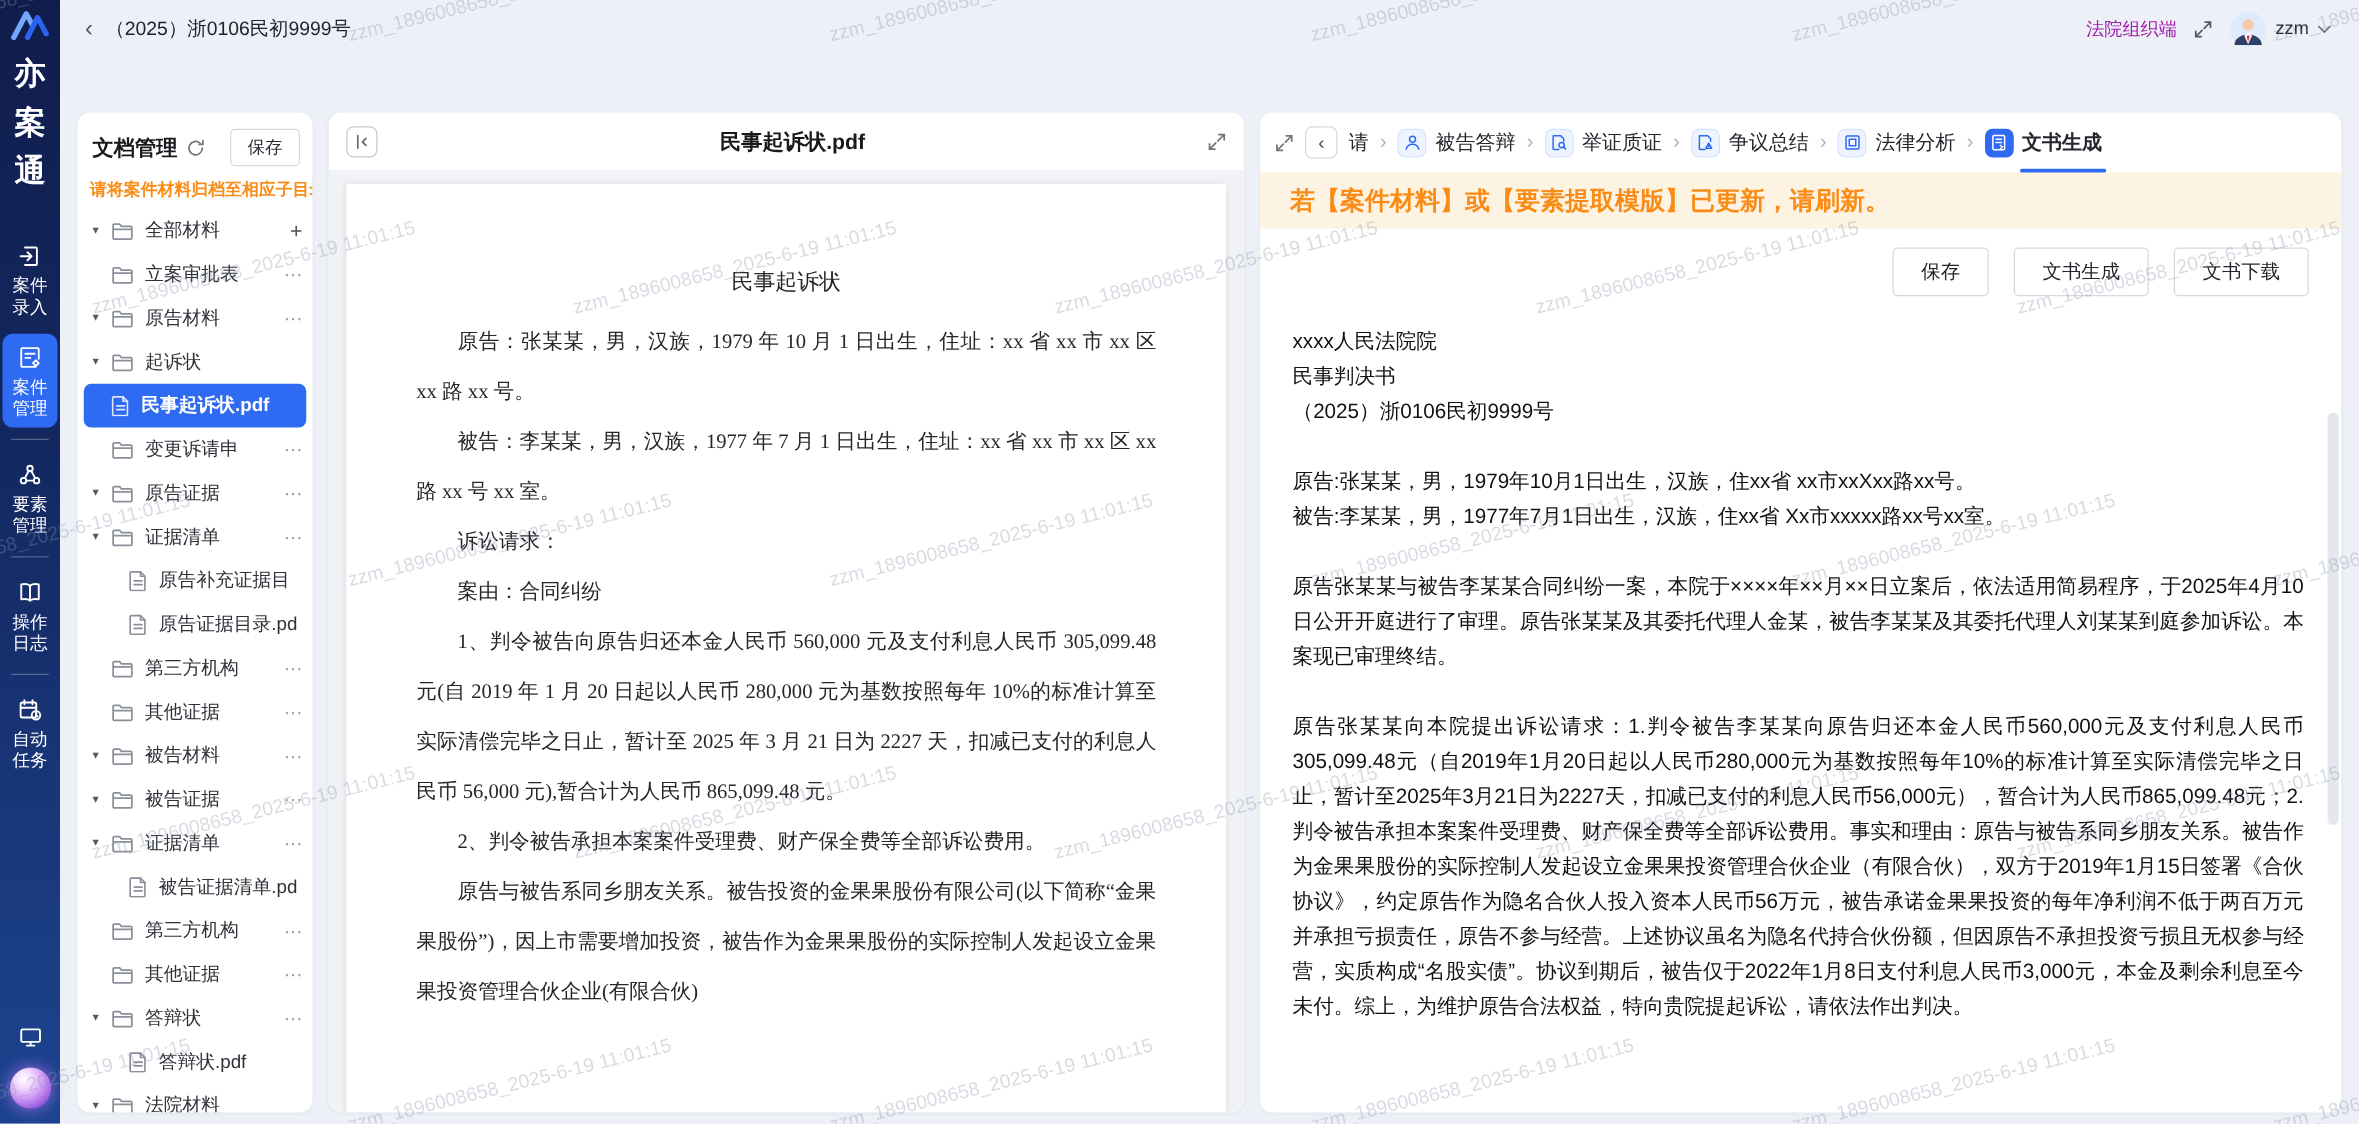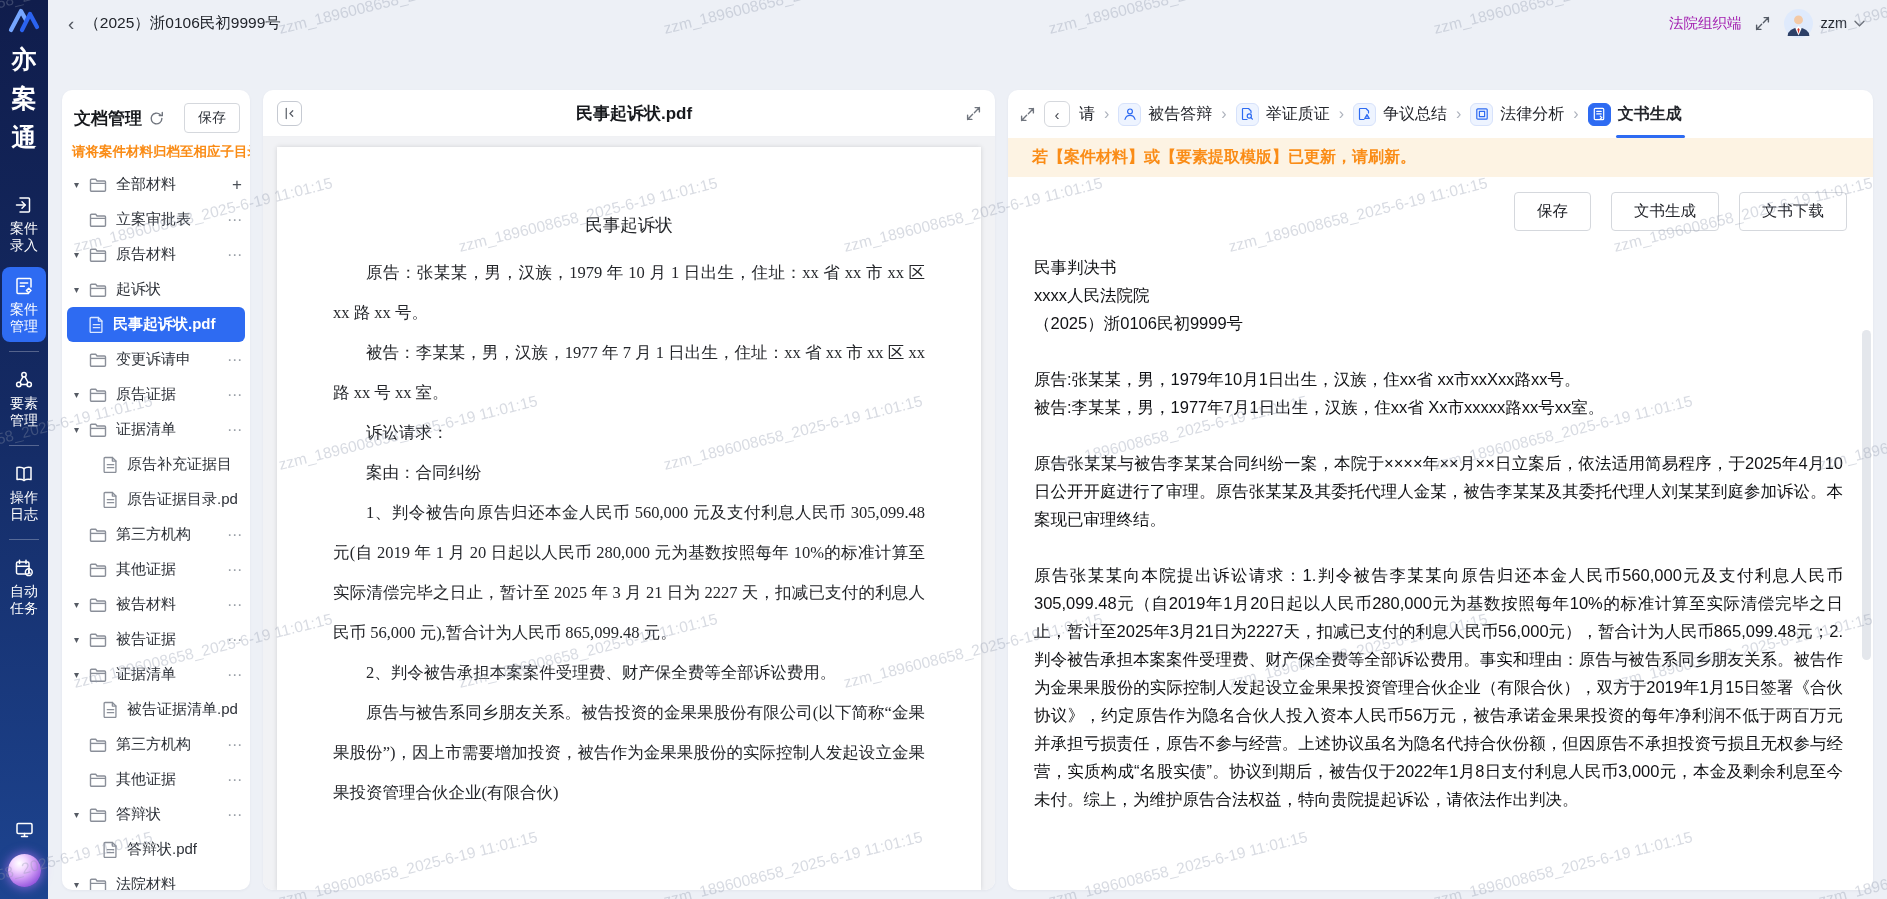--- a/index.html
+++ b/index.html
@@ -94,21 +94,21 @@
   .wf-tab{display:flex;align-items:center;gap:7px;font-size:16px;color:#24262c;
     cursor:pointer;height:100%;position:relative;white-space:nowrap;}
   .wf-tab-icon{width:23px;height:23px;border-radius:6px;border:1px solid #d7e2fb;background:#eef4ff;
     color:var(--accent);display:flex;align-items:center;justify-content:center;flex:none;}
   .wf-tab.active{font-weight:700;}
   .wf-tab.active .wf-tab-icon{background:var(--accent);border-color:var(--accent);color:#fff;}
   .wf-tab.active::after{content:"";position:absolute;left:28px;right:-3px;bottom:0;height:3px;
     background:var(--accent);border-radius:2px;}
   .wf-sep{color:#aeb3bd;font-size:16px;}
   .wf-notice{flex:none;background:var(--warn-bg);color:var(--warn-text);font-weight:700;
-    font-size:16px;padding:9px 24px;}
+    font-size:20px;padding:9px 24px;}
   .wf-actions{flex:none;display:flex;justify-content:flex-end;gap:20px;padding:15px 26px 2px;}
   .wf-btn{background:#fff;border:1px solid #d5d8dd;border-radius:4px;padding:8px 22px;
     font-size:15.5px;color:#24262c;cursor:pointer;}
   .wf-doc{flex:1;overflow:hidden;padding:20px 30px 10px 26px;font-size:16.5px;
     line-height:28px;color:#101114;}
   .wf-block{margin-bottom:28px;}
   .wf-doc p{text-align:justify;}
   .wf-scrollbar{position:absolute;right:2px;top:240px;width:9px;height:330px;
     background:#e4e7ec;border-radius:5px;}
   svg{display:block;}
@@ -569,22 +569,22 @@
         </span>
       </div>
     <div class="wf-notice">若【案件材料】或【要素提取模版】已更新，请刷新。</div>
     <div class="wf-actions" id="wf-actions">
         <button class="wf-btn">保存</button>
         <button class="wf-btn">文书生成</button>
         <button class="wf-btn">文书下载</button>
       </div>
     <div class="wf-doc" id="wf-doc">
         <div class="wf-block">
+          <p>xxxx人民法院院</p>
           <p>民事判决书</p>
-          <p>xxxx人民法院院</p>
           <p>（2025）浙0106民初9999号</p>
         </div>
         <div class="wf-block">
           <p>原告:张某某，男，1979年10月1日出生，汉族，住xx省 xx市xxXxx路xx号。</p>
           <p>被告:李某某，男，1977年7月1日出生，汉族，住xx省 Xx市xxxxx路xx号xx室。</p>
         </div>
         <div class="wf-block">
           <p>原告张某某与被告李某某合同纠纷一案，本院于××××年××月××日立案后，依法适用简易程序，于2025年4月10日公开开庭进行了审理。原告张某某及其委托代理人金某，被告李某某及其委托代理人刘某某到庭参加诉讼。本案现已审理终结。</p>
         </div>
         <div class="wf-block">

